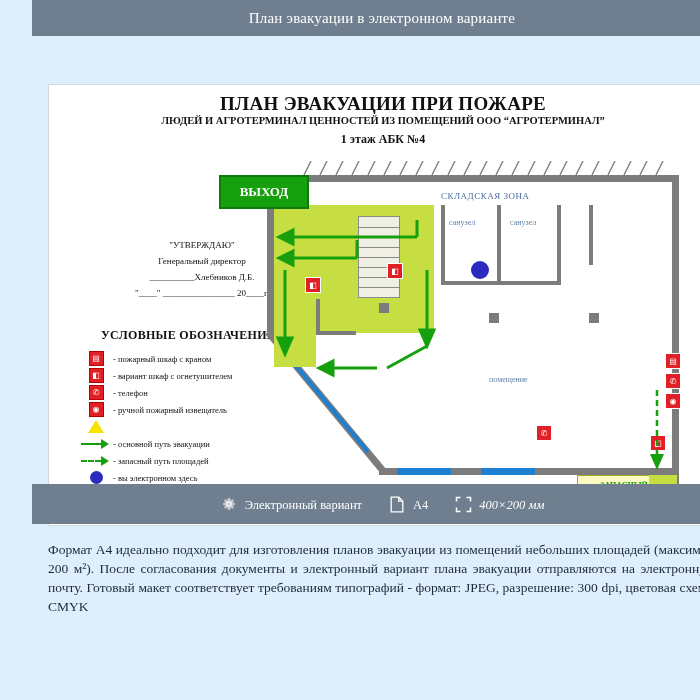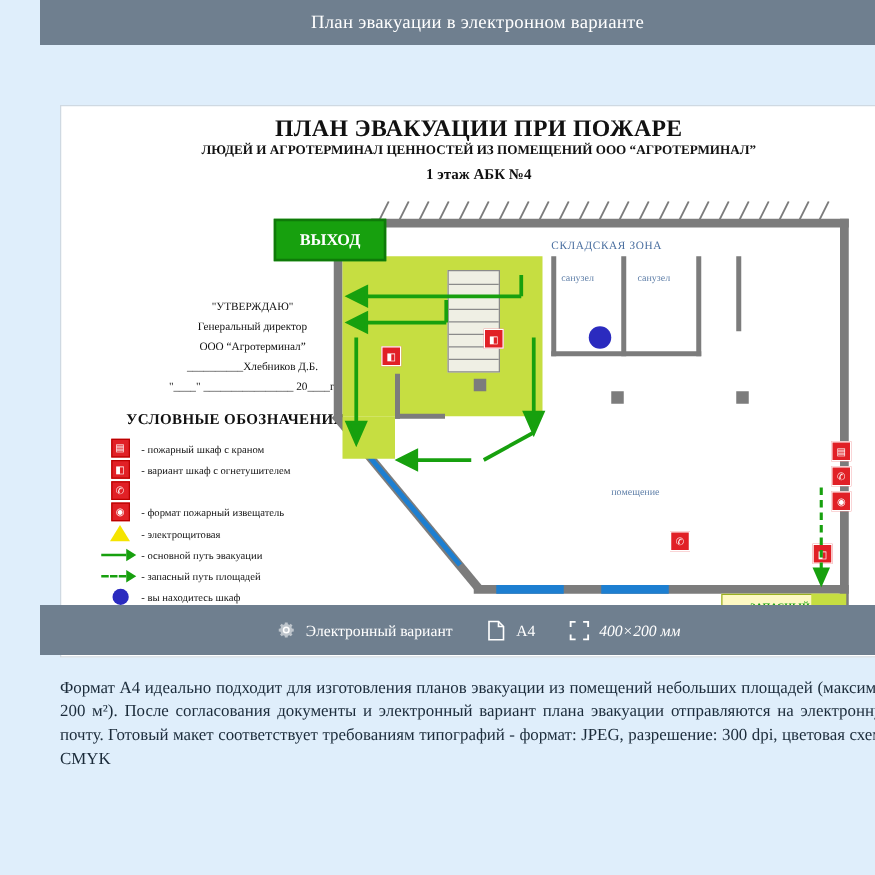--- a/index.html
+++ b/index.html
@@ -98,21 +98,20 @@
   <div class="plan-wrap">
     <div class="plan">
 
       <div class="ttl1">ПЛАН ЭВАКУАЦИИ ПРИ ПОЖАРЕ</div>
       <div class="ttl2">ЛЮДЕЙ И АГРОТЕРМИНАЛ ЦЕННОСТЕЙ ИЗ ПОМЕЩЕНИЙ ООО “АГРОТЕРМИНАЛ”</div>
       <div class="ttl3">1 этаж АБК №4</div>
 
       <div class="approve">
         <span class="ln">"УТВЕРЖДАЮ"</span>
         <span class="ln">Генеральный директор</span>
-        <span class="ln">ООО “Агротерминал”</span>
         <span class="ln">__________Хлебников Д.Б.</span>
         <span class="ln">"____" ________________ 20____г.</span>
       </div>
 
       <div class="legend-title">УСЛОВНЫЕ ОБОЗНАЧЕНИЯ</div>
       <div class="legend">
 
         <div class="lrow">
           <div class="lico">
               <div class="sq">▤</div>
@@ -124,34 +123,34 @@
           <div class="lico">
               <div class="sq">◧</div>
             </div>
           <div class="ltxt">- вариант шкаф с огнетушителем</div>
         </div>
 
         <div class="lrow">
           <div class="lico">
               <div class="sq">✆</div>
             </div>
+          <div class="ltxt">- телефон</div>
         </div>
 
         <div class="lrow">
           <div class="lico">
               <div class="sq">◉</div>
             </div>
-          <div class="ltxt">- формат пожарный извещатель</div>
+          <div class="ltxt">- ручной пожарный извещатель</div>
         </div>
 
         <div class="lrow">
           <div class="lico">
               <div class="tri"></div>
             </div>
-          <div class="ltxt">- электрощитовая</div>
         </div>
 
         <div class="lrow">
           <div class="lico">
             <div class="arrw">
                 <div class="bar"></div>
                 <div class="hd"></div>
               </div>
           </div>
           <div class="ltxt">- основной путь эвакуации</div>
@@ -164,21 +163,21 @@
                 <div class="hd"></div>
               </div>
           </div>
           <div class="ltxt">- запасный путь площадей</div>
         </div>
 
         <div class="lrow">
           <div class="lico">
               <div class="dot"></div>
             </div>
-          <div class="ltxt">- вы находитесь шкаф</div>
+          <div class="ltxt">- вы электронном здесь</div>
         </div>
       </div>
 
       <div class="walls">
 
         <div class="wall" style="left:248px;top:90px;width:382px;height:7px;"></div>
         <div class="wall" style="left:623px;top:90px;width:7px;height:320px;"></div>
         <div class="wall" style="left:248px;top:90px;width:7px;height:66px;"></div>
         <div class="wall" style="left:218px;top:120px;width:7px;height:130px;"></div>
         <div class="wall" style="left:330px;top:383px;width:300px;height:7px;"></div>
@@ -236,21 +235,21 @@
         </div>
 
         <div class="wall" style="left:392px;top:120px;width:4px;height:80px;"></div>
         <div class="wall" style="left:448px;top:120px;width:4px;height:80px;"></div>
         <div class="wall" style="left:508px;top:120px;width:4px;height:80px;"></div>
         <div class="wall" style="left:392px;top:196px;width:120px;height:4px;"></div>
         <div class="wall" style="left:540px;top:120px;width:4px;height:60px;"></div>
 
         <div class="lbl" style="left:400px;top:133px;">санузел</div>
         <div class="lbl" style="left:461px;top:133px;">санузел</div>
-        <div class="lbl" style="left:440px;top:304px;">помещение</div>
+        <div class="lbl" style="left:440px;top:290px;">помещение</div>
 
         <div class="wall" style="left:330px;top:218px;width:10px;height:10px;"></div>
         <div class="wall" style="left:440px;top:228px;width:10px;height:10px;"></div>
         <div class="wall" style="left:540px;top:228px;width:10px;height:10px;"></div>
         <div class="wall" style="left:267px;top:214px;width:4px;height:36px;"></div>
         <div class="wall" style="left:267px;top:246px;width:40px;height:4px;"></div>
 
         <div class="blueline" style="left:348px;top:383px;width:54px;height:7px;"></div>
         <div class="blueline" style="left:432px;top:383px;width:54px;height:7px;"></div>
 

